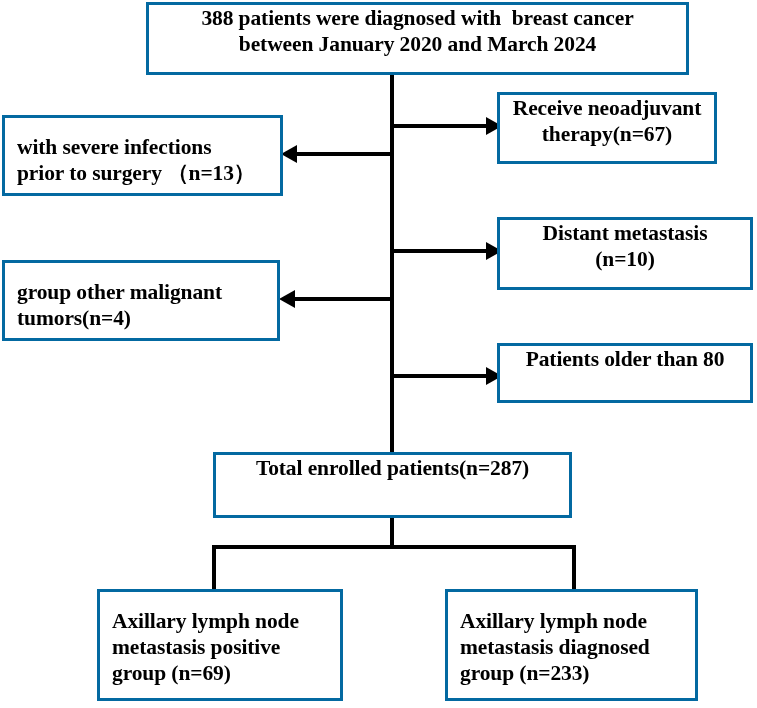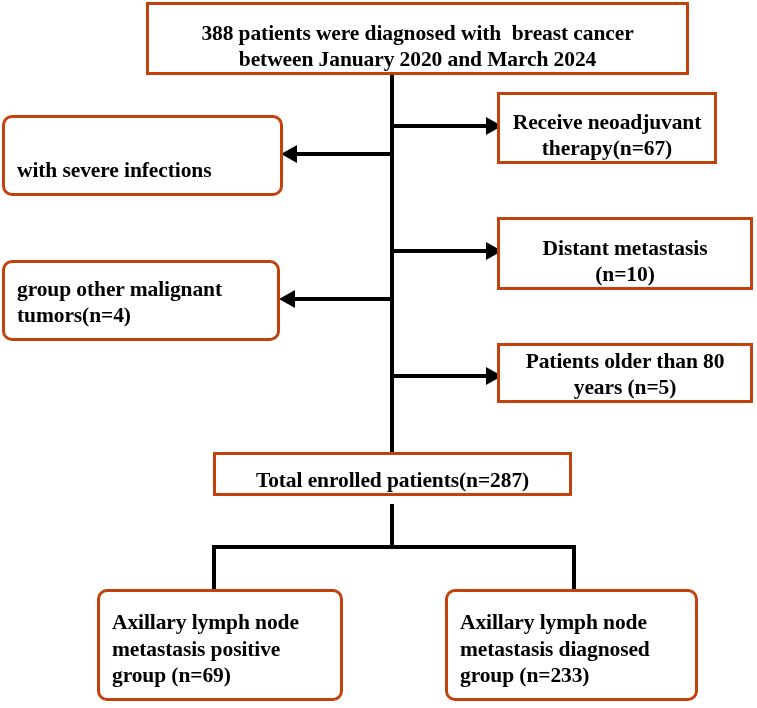--- a/index.html
+++ b/index.html
@@ -15,37 +15,37 @@
   #canvas {
     position: relative;
     width: 757px;
     height: 708px;
     background: #ffffff;
     overflow: hidden;
   }
   .node {
     position: absolute;
     box-sizing: border-box;
-    border: 3px solid #c2410c;
+    border: 3px solid #0369a1;
     background: #ffffff;
     display: flex;
     flex-direction: column;
-    justify-content: flex-end;
+    justify-content: flex-start;
     font-weight: bold;
     font-size: 21.5px;
     line-height: 1.22;
     letter-spacing: -0.1px;
     z-index: 3;
   }
   .node .line {
     display: block;
     white-space: pre;
   }
   .node.center { align-items: center; text-align: center; padding: 0 6px; }
-  .node.left   { align-items: flex-start; text-align: left; padding: 10px 12px; border-radius: 10px; }
+  .node.left   { align-items: flex-start; text-align: left; padding: 16px 12px; }
 
   
   .edge {
     position: absolute;
     background: #000000;
     z-index: 1;
   }
   .edge.h { height: 4px; }
   .edge.v { width: 4px; }
 
@@ -81,33 +81,33 @@
     <span class="line">therapy(n=67)</span>
   </div>
 
   <div class="node center" style="left:497px; top:217px; width:256px; height:73px;">
     <span class="line">Distant metastasis</span>
     <span class="line">(n=10)</span>
   </div>
 
   <div class="node center" style="left:497px; top:343px; width:256px; height:60px;">
     <span class="line">Patients older than 80</span>
-    <span class="line">years (n=5)</span>
   </div>
 
   <div class="node left" style="left:2px; top:115px; width:281px; height:81px;">
     <span class="line">with severe infections</span>
+    <span class="line">prior to surgery （n=13）</span>
   </div>
 
   <div class="node left" style="left:2px; top:260px; width:278px; height:81px;">
     <span class="line">group other malignant</span>
     <span class="line">tumors(n=4)</span>
   </div>
 
-  <div class="node center" style="left:213px; top:452px; width:359px; height:44px;">
+  <div class="node center" style="left:213px; top:452px; width:359px; height:66px;">
     <span class="line">Total enrolled patients(n=287)</span>
   </div>
 
   <div class="node left" style="left:97px; top:589px; width:246px; height:112px;">
     <span class="line">Axillary lymph node</span>
     <span class="line">metastasis positive</span>
     <span class="line">group (n=69)</span>
   </div>
 
   <div class="node left" style="left:445px; top:589px; width:253px; height:112px;">

